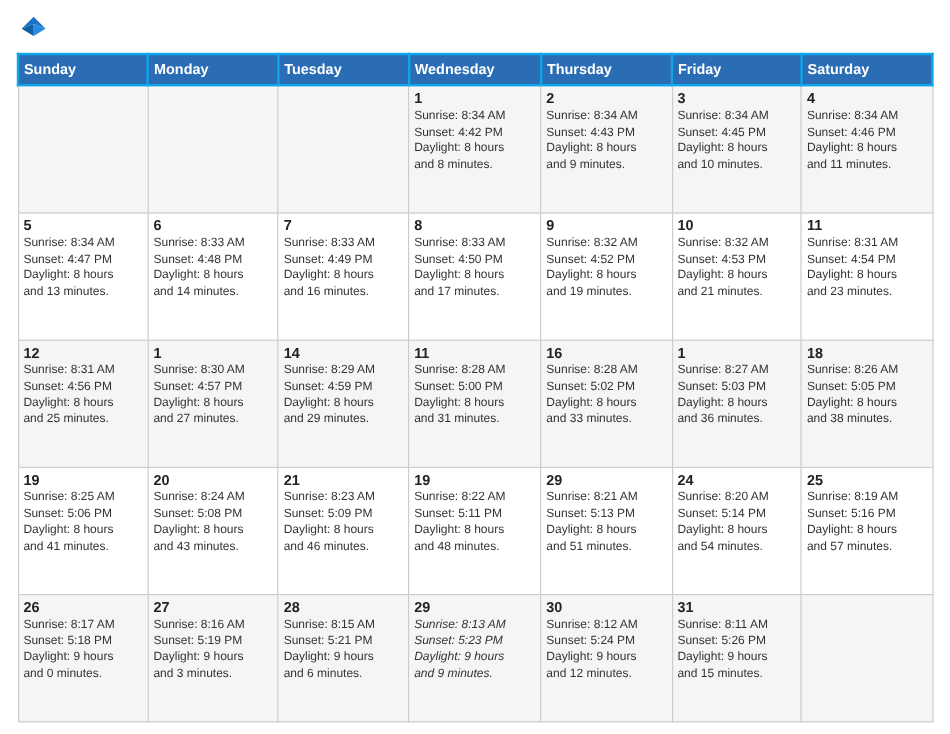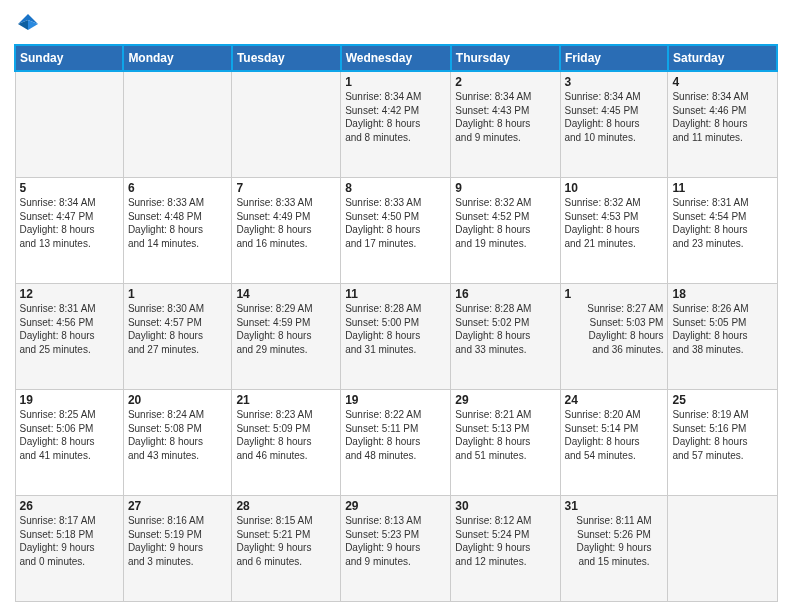--- a/index.html
+++ b/index.html
@@ -253,21 +253,21 @@
           </td>
           <td>
             <span class="day-num">16</span>
             <div class="day-info" style="white-space: pre-line;">Sunrise: 8:28 AM
 Sunset: 5:02 PM
 Daylight: 8 hours
 and 33 minutes.</div>
           </td>
           <td>
             <span class="day-num">1</span>
-            <div class="day-info" style="white-space: pre-line; text-align: right;">Sunrise: 8:27 AM
+            <div class="day-info" style="white-space: pre-line;">Sunrise: 8:27 AM
 Sunset: 5:03 PM
 Daylight: 8 hours
 and 36 minutes.</div>
           </td>
           <td>
             <span class="day-num">18</span>
             <div class="day-info" style="white-space: pre-line;">Sunrise: 8:26 AM
 Sunset: 5:05 PM
 Daylight: 8 hours
 and 38 minutes.</div>
@@ -341,35 +341,35 @@
           </td>
           <td>
             <span class="day-num">28</span>
             <div class="day-info" style="white-space: pre-line;">Sunrise: 8:15 AM
 Sunset: 5:21 PM
 Daylight: 9 hours
 and 6 minutes.</div>
           </td>
           <td>
             <span class="day-num">29</span>
-            <div class="day-info" style="white-space: pre-line;">Sunrise: 8:13 AM
+            <div class="day-info" style="white-space: pre-line; font-style: italic;">Sunrise: 8:13 AM
 Sunset: 5:23 PM
 Daylight: 9 hours
 and 9 minutes.</div>
           </td>
           <td>
             <span class="day-num">30</span>
             <div class="day-info" style="white-space: pre-line;">Sunrise: 8:12 AM
 Sunset: 5:24 PM
 Daylight: 9 hours
 and 12 minutes.</div>
           </td>
           <td>
             <span class="day-num">31</span>
-            <div class="day-info" style="white-space: pre-line; text-align: center;">Sunrise: 8:11 AM
+            <div class="day-info" style="white-space: pre-line;">Sunrise: 8:11 AM
 Sunset: 5:26 PM
 Daylight: 9 hours
 and 15 minutes.</div>
           </td>
           <td class="empty-cell"></td>
         </tr>
       </tbody>
   </table>
 </div>
 

